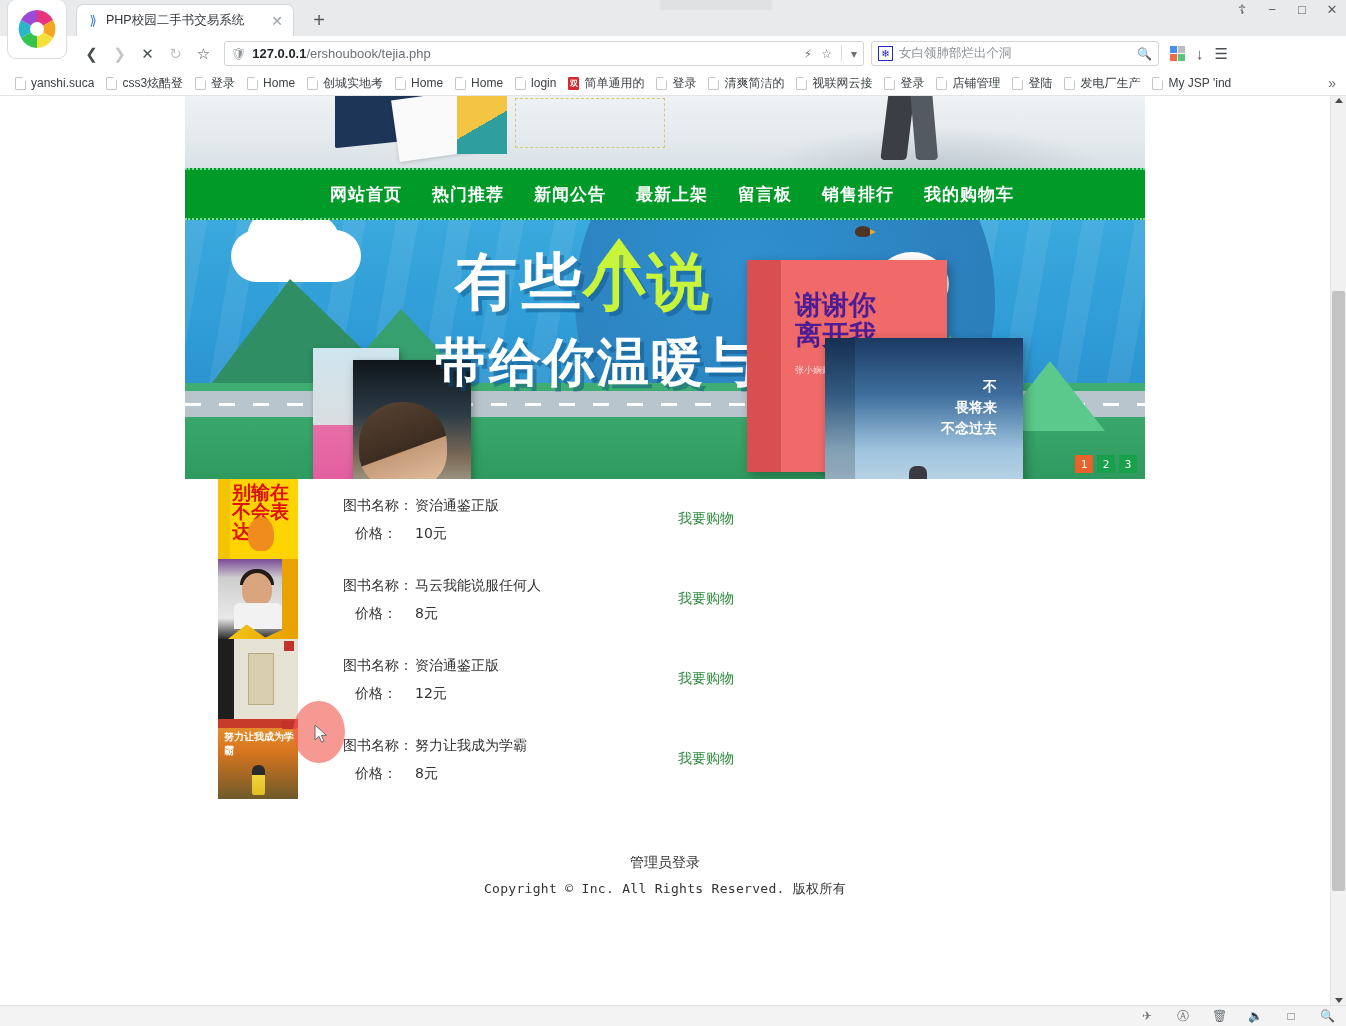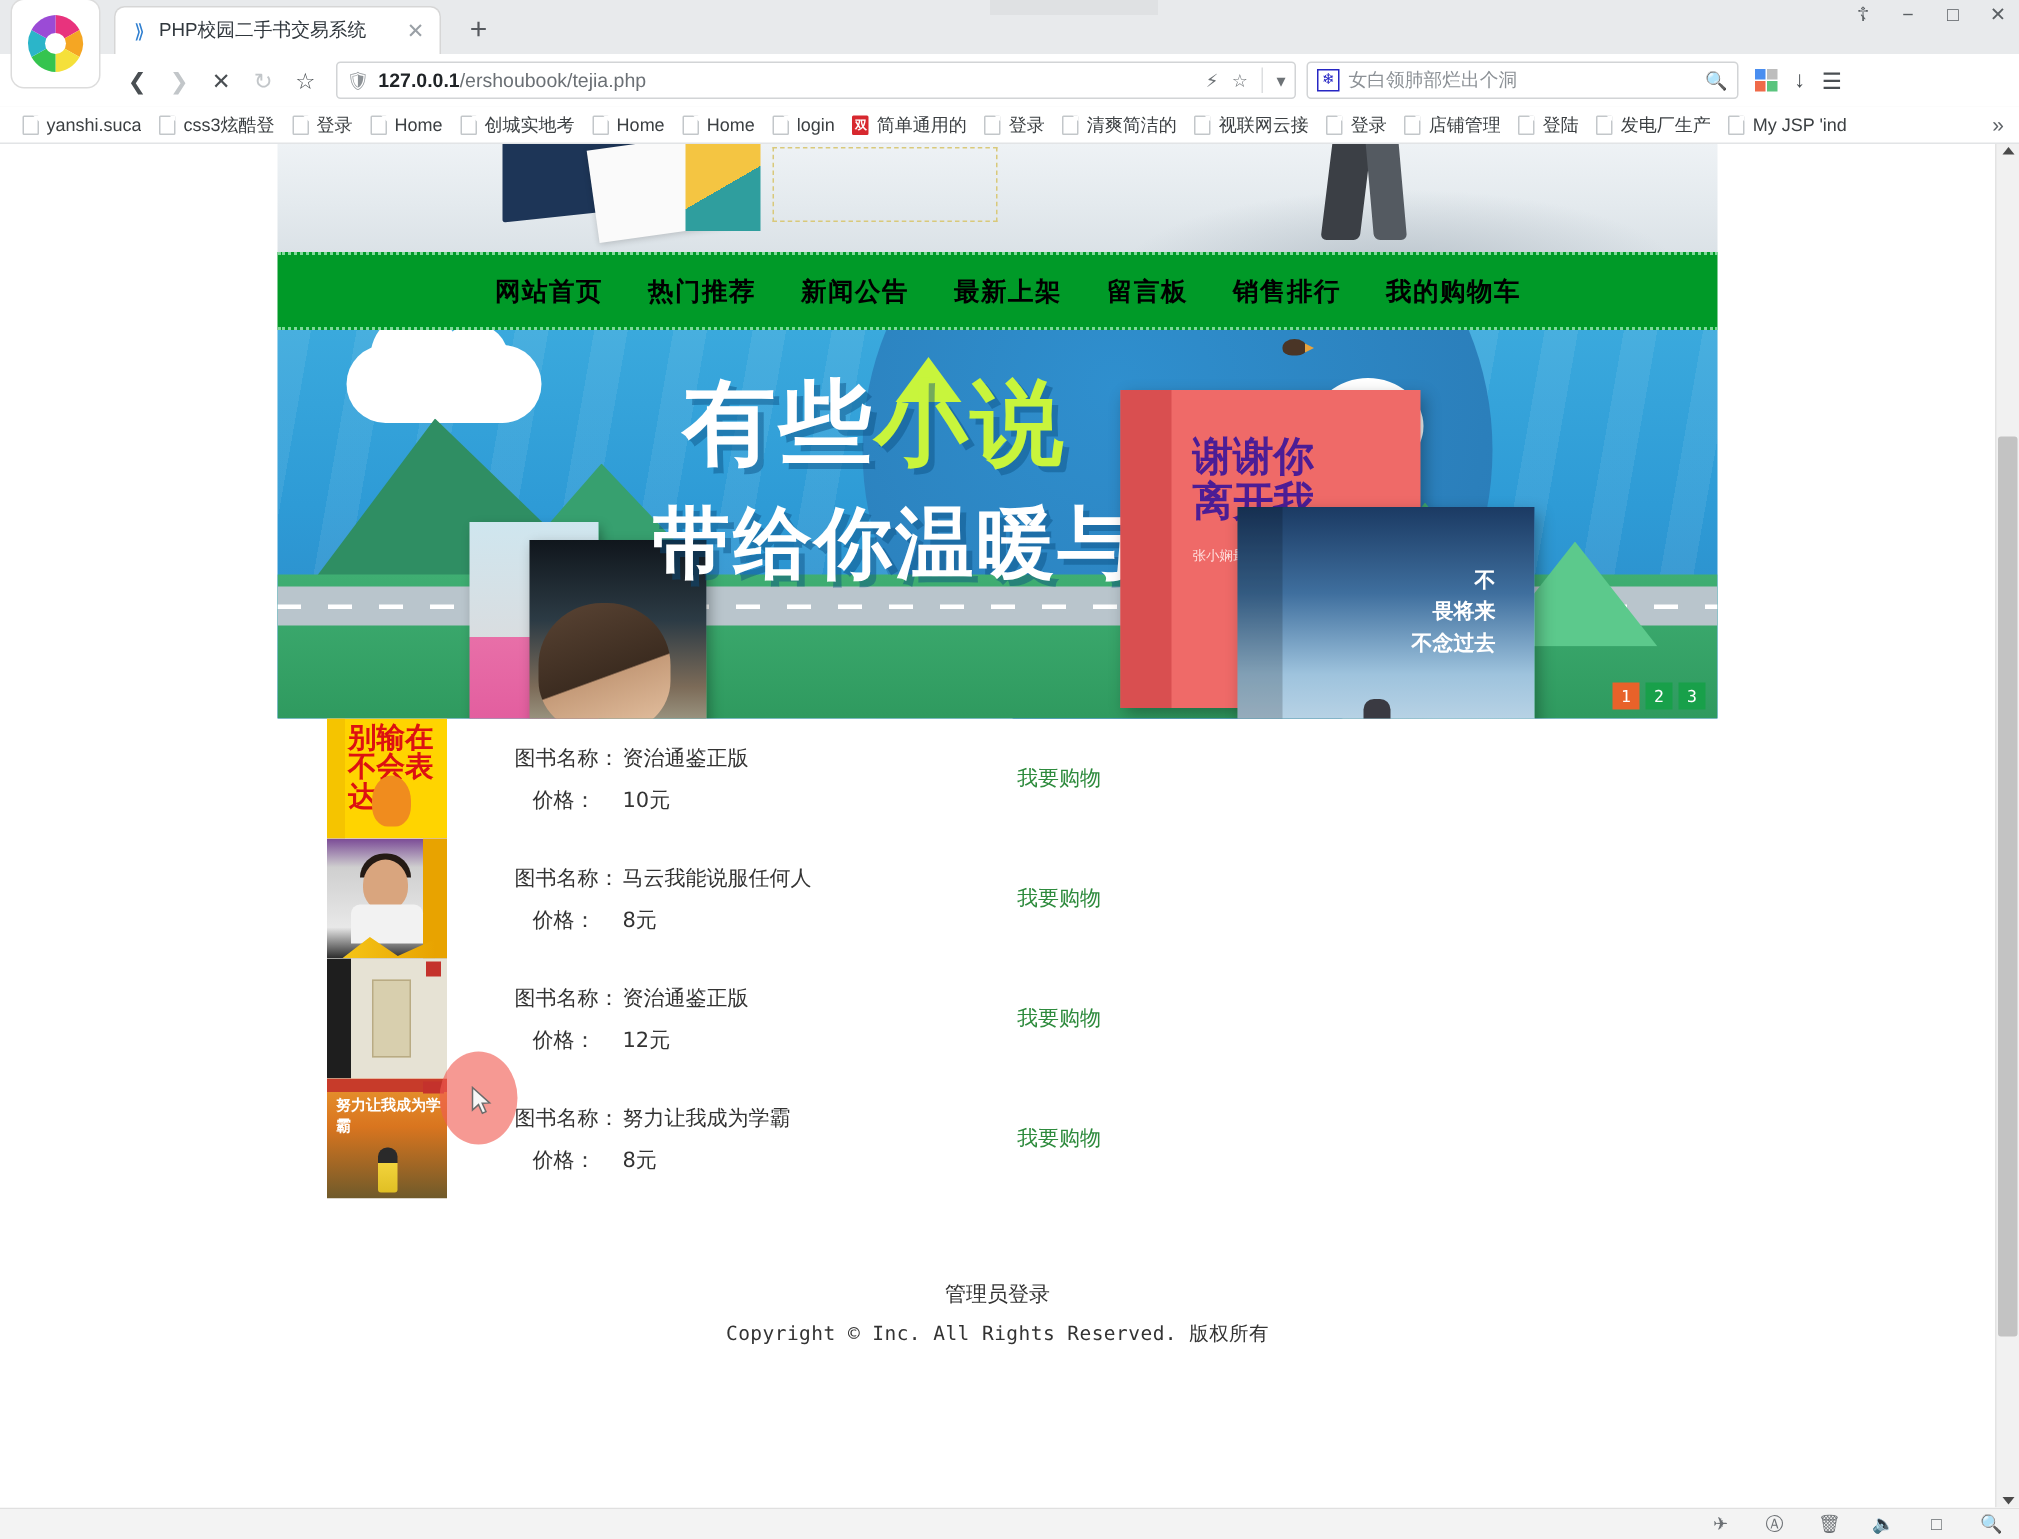--- a/index.html
+++ b/index.html
@@ -116,21 +116,21 @@
   .pc-note{position:absolute;left:330px;top:2px;width:150px;height:50px;border:1px dashed #d9c97a;}
   .pc-leg{position:absolute;left:700px;top:-12px;width:26px;height:76px;background:#3b3f45;transform:skewX(-7deg);border-radius:4px;}
   .pc-leg2{position:absolute;left:728px;top:-6px;width:22px;height:70px;background:#545a61;transform:skewX(5deg);border-radius:4px;}
 
   
   .sitenav {
     height: 52px; background:#009a28; border-top:2px dotted #7fd99a; border-bottom:2px dotted #7fd99a;
     display:flex; align-items:center; padding-left: 145px; gap: 30px;
   }
   .sitenav a {
-    color:#000000; font-size:17px; font-weight:700; text-decoration:none; letter-spacing:1px;
+    color:#ffffff; font-size:17px; font-weight:700; text-decoration:none; letter-spacing:1px;
     font-family:"DejaVu Sans","Liberation Sans",sans-serif;
   }
 
   
   .hero { height: 259px; width: 960px; position:relative; overflow:hidden;
     background: linear-gradient(180deg,#3aa9dd 0%, #2e9bd6 45%, #2a86c4 100%); }
   .hero-sky { position:absolute; inset:0;
     background: repeating-linear-gradient(100deg, rgba(255,255,255,.07) 0 22px, rgba(255,255,255,0) 22px 52px); }
   .hero-circle { position:absolute; left:390px; top:-130px; width:420px; height:420px; border-radius:50%;
     background: radial-gradient(circle at 40% 40%, #2f8fce 0%, #2b7fbb 70%, #2a79b4 100%); }

